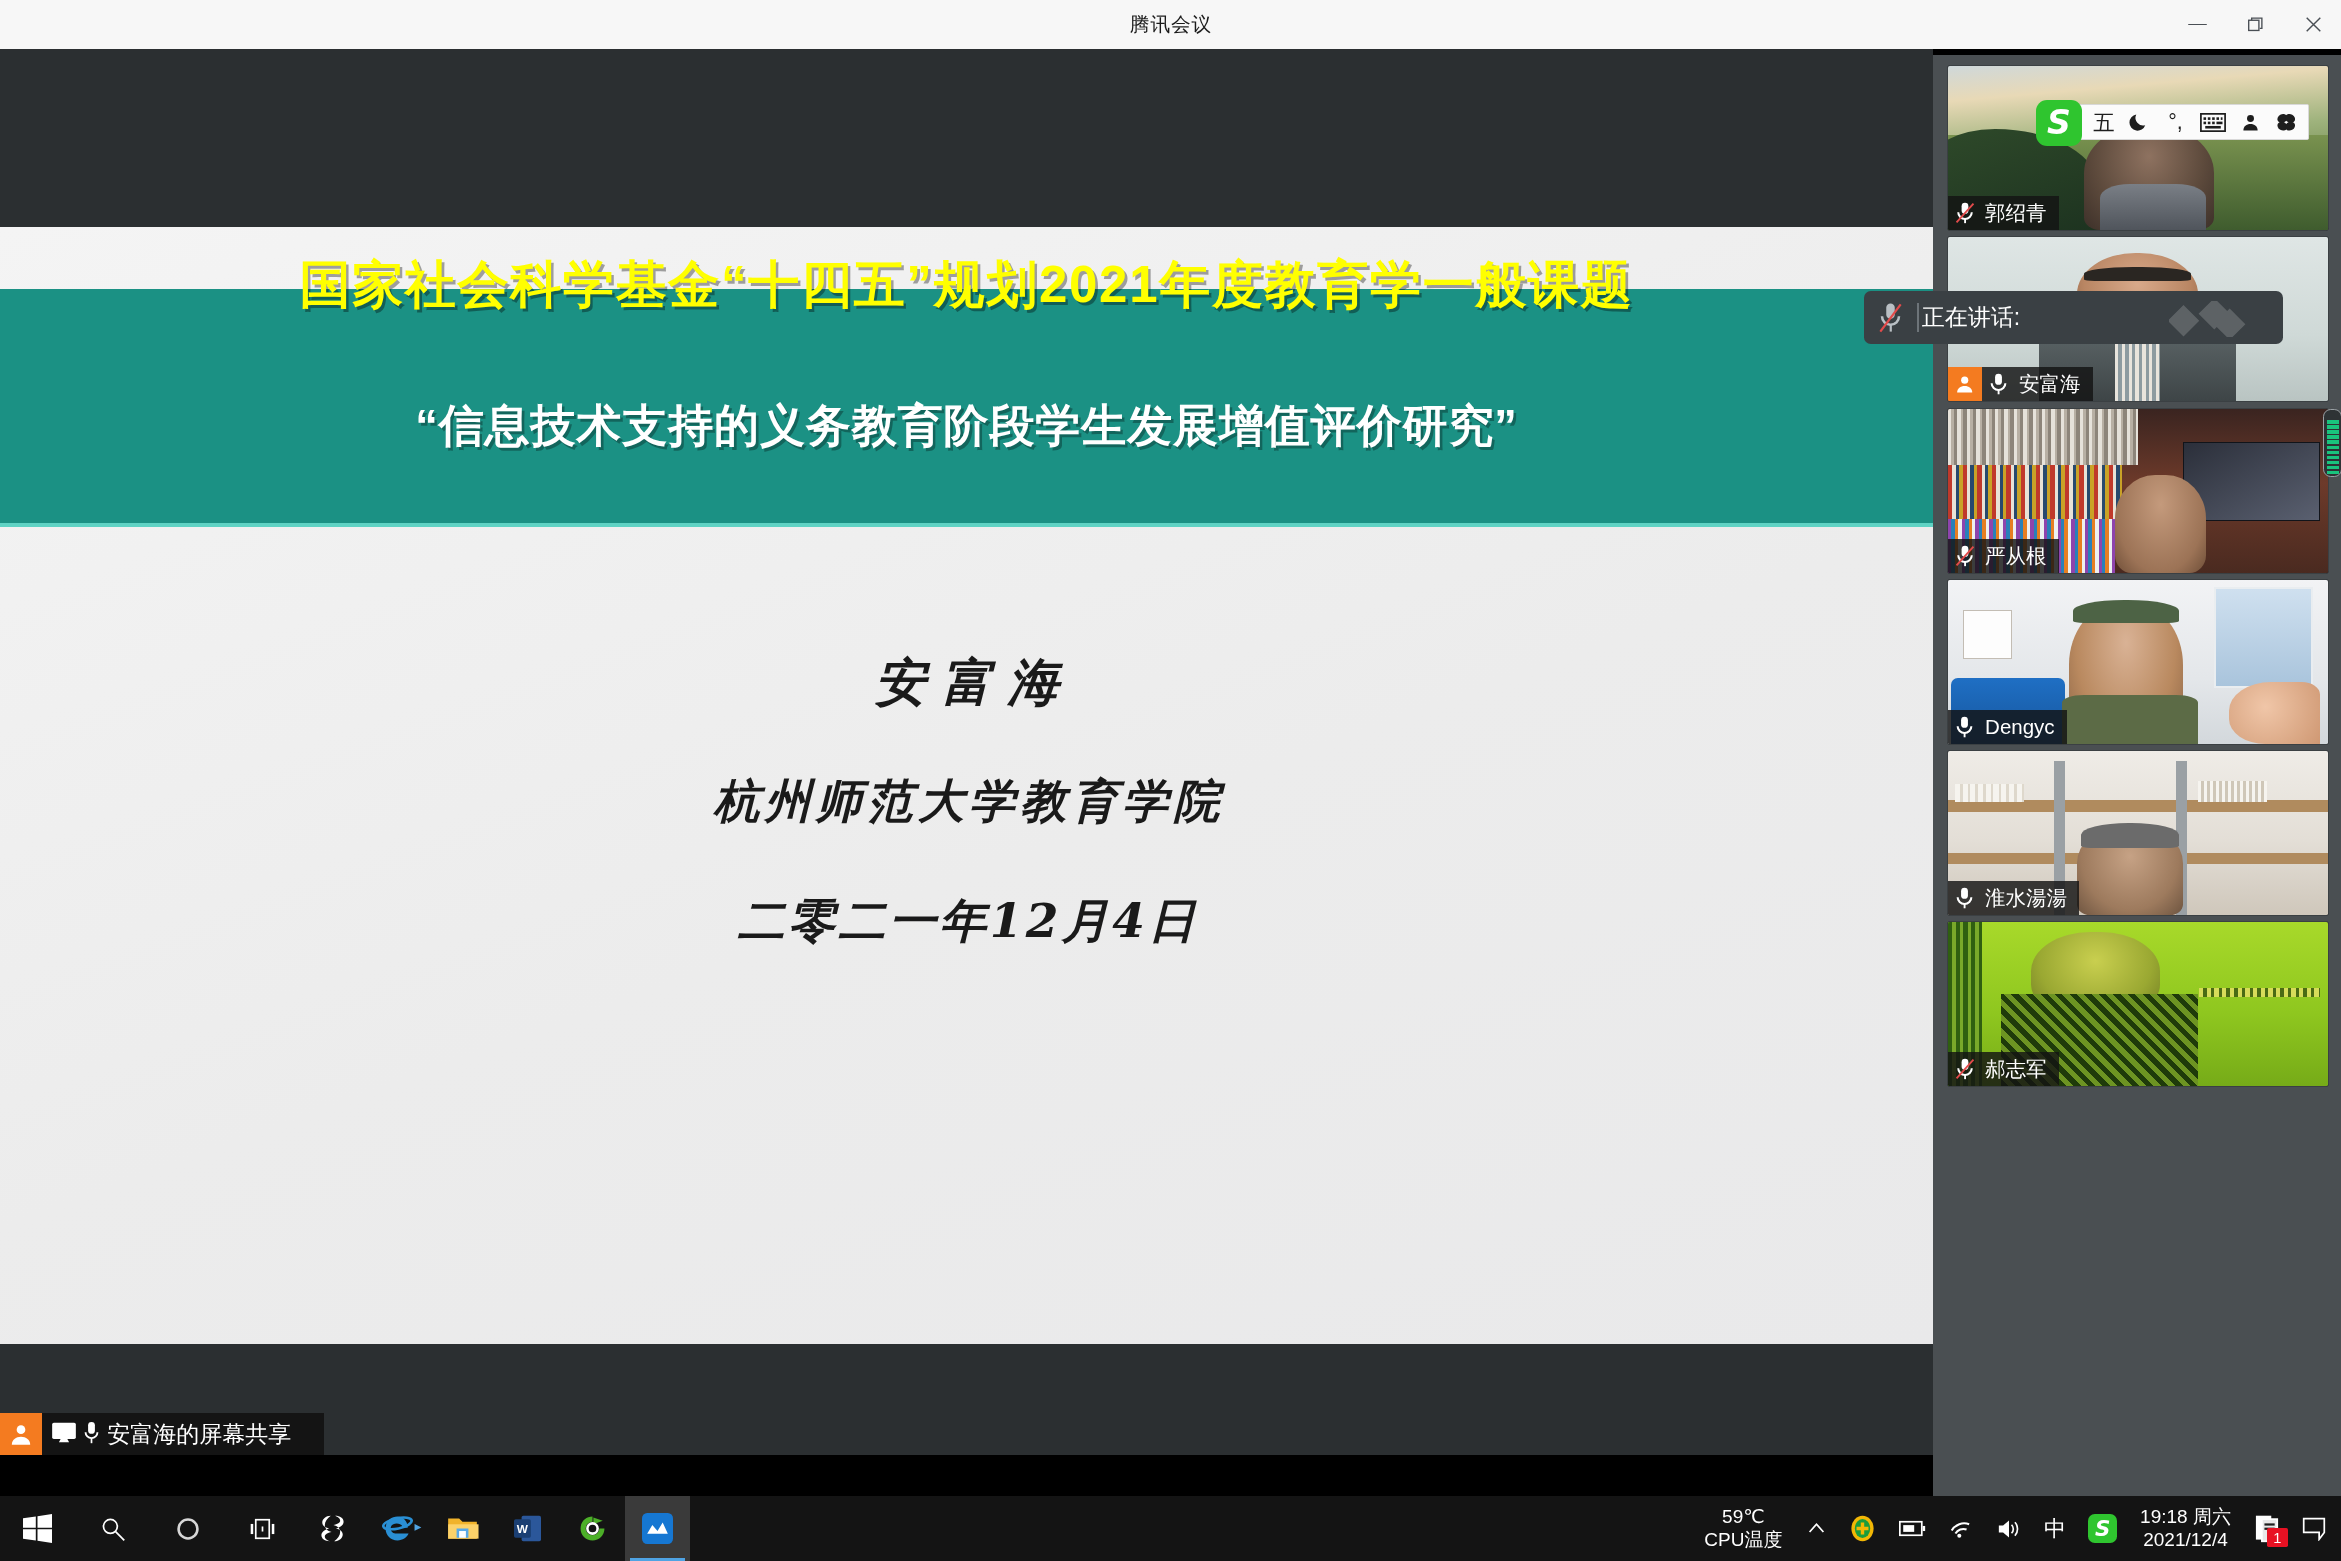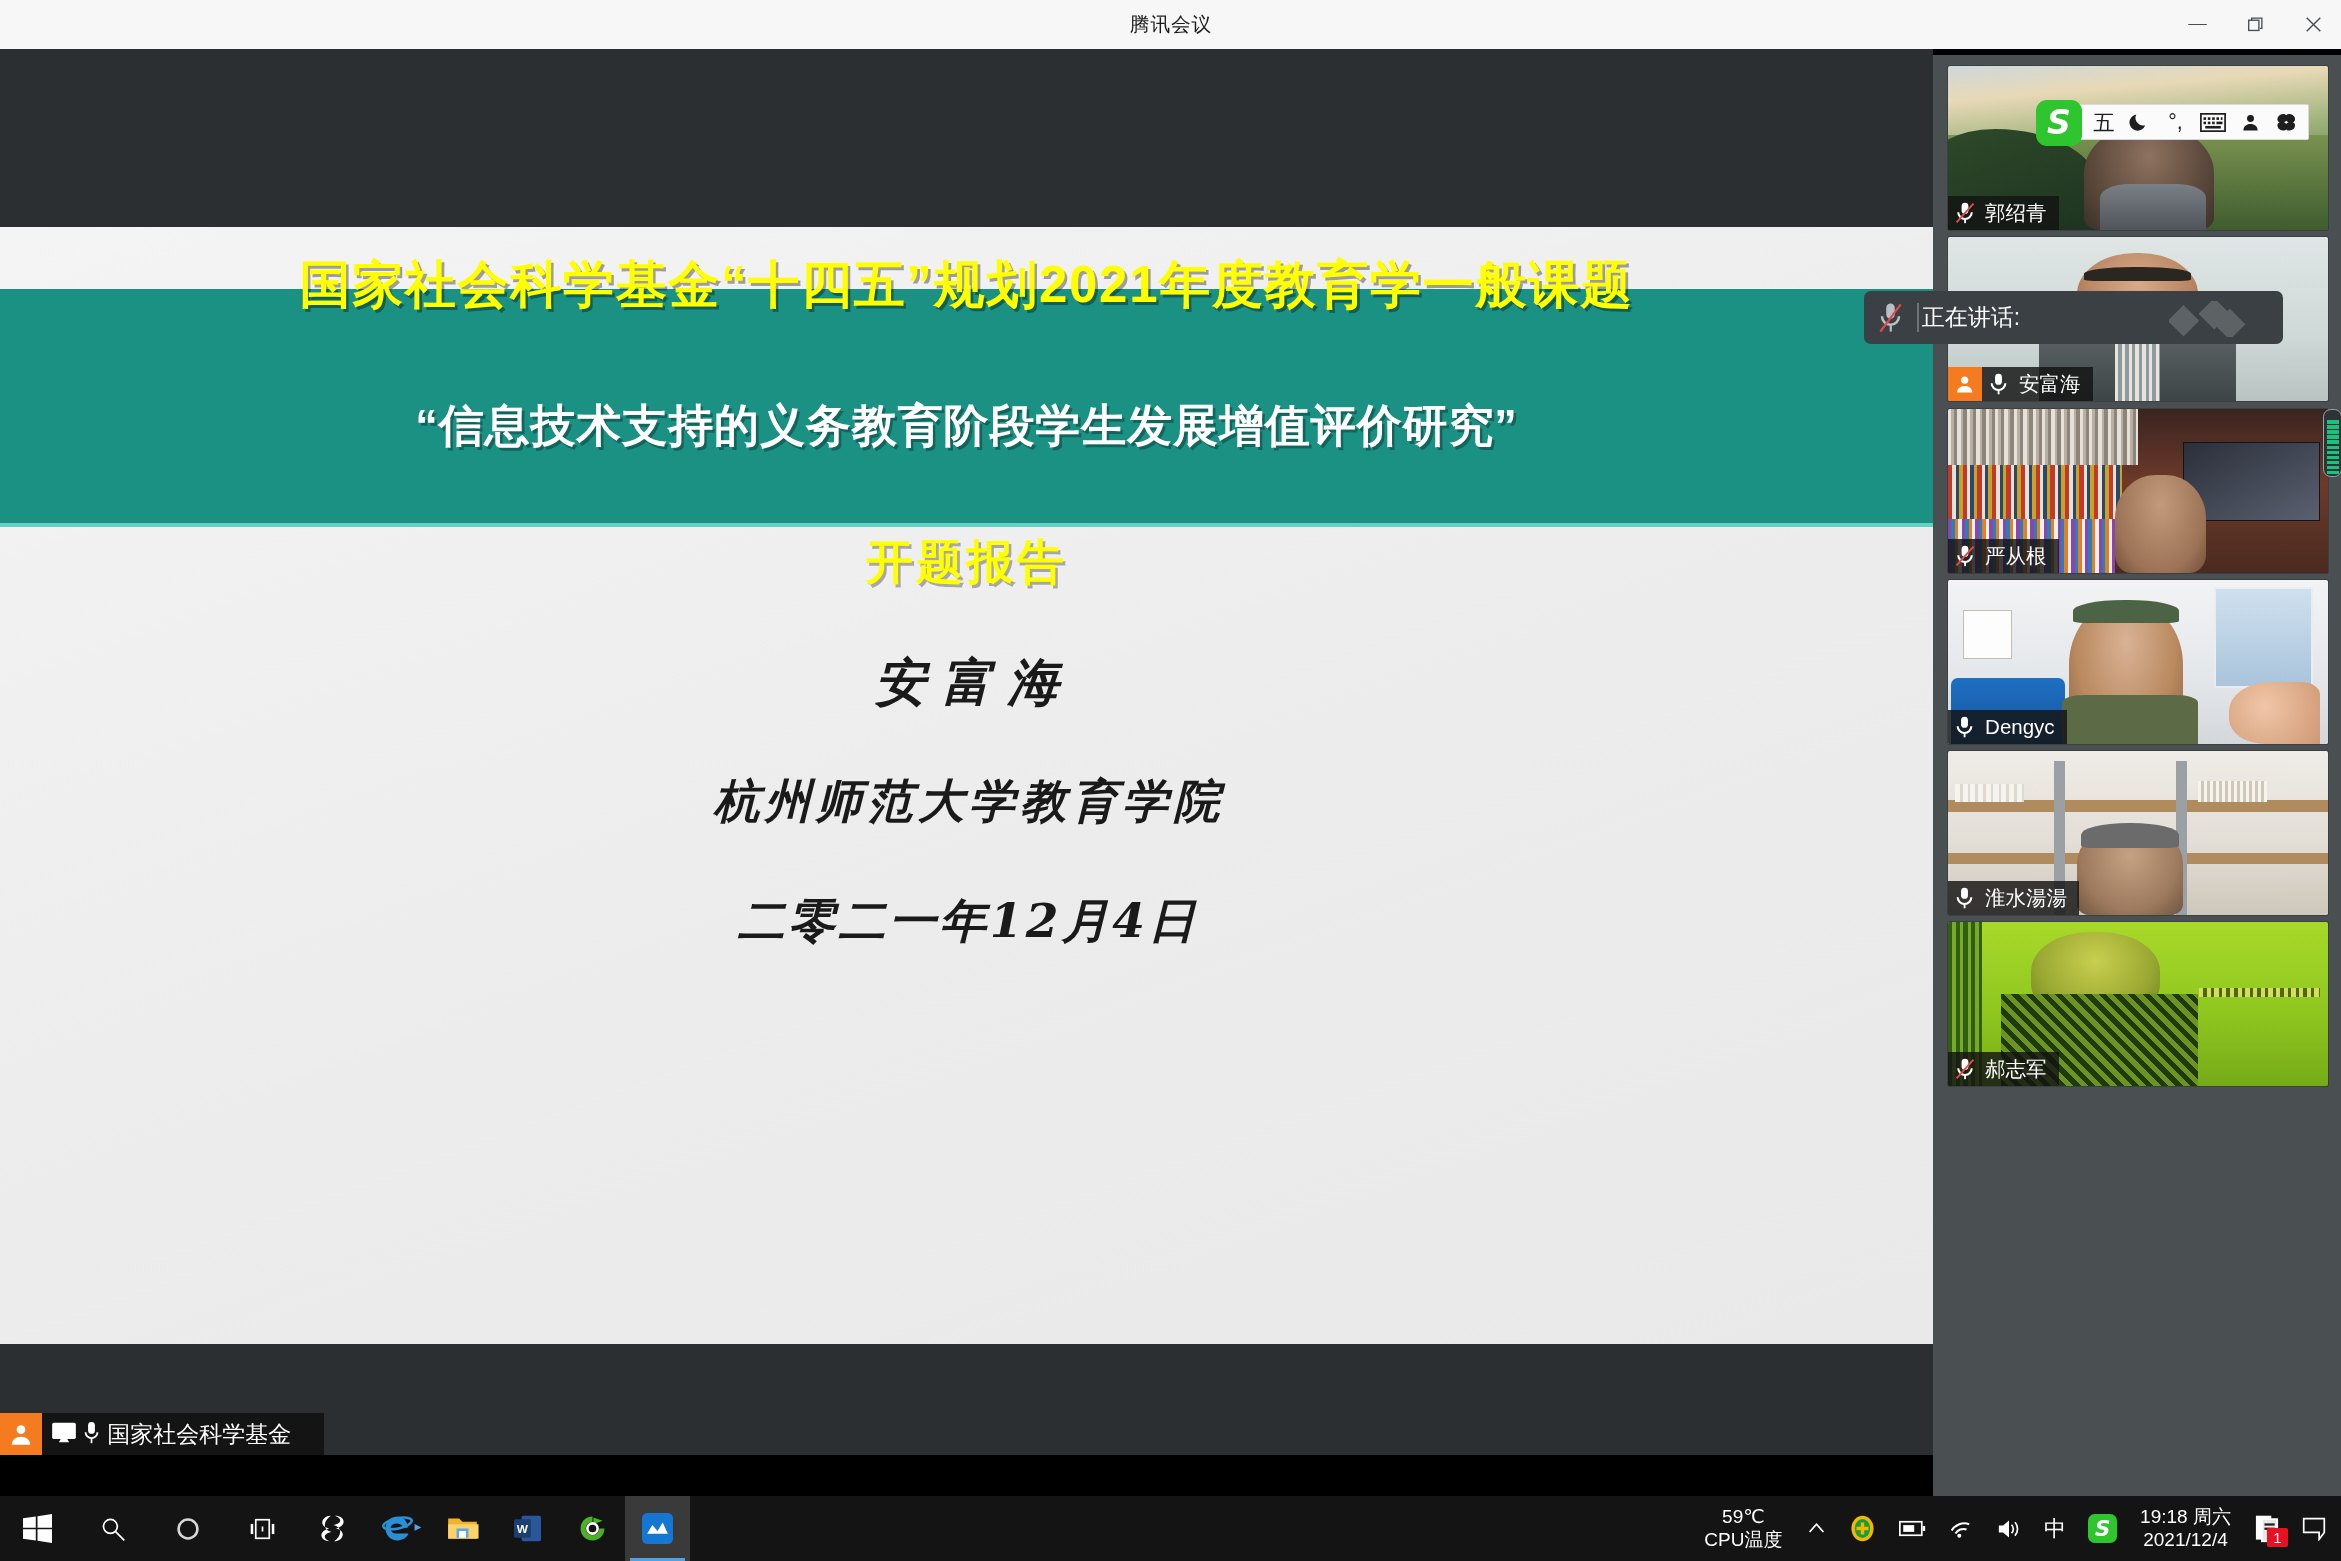--- a/index.html
+++ b/index.html
@@ -143,21 +143,20 @@
   </div>
 </div>
 
 <div class="stage">
   <div class="share-area">
 
     <div class="slide">
       <div class="teal-band"></div>
       <div class="t-line1">国家社会科学基金“十四五”规划2021年度教育学一般课题</div>
       <div class="t-line2">“信息技术支持的义务教育阶段学生发展增值评价研究”</div>
-      <div class="t-line3">开题报告</div>
       <div class="author">安富海</div>
       <div class="affil">杭州师范大学教育学院</div>
       <div class="date">二零二一年12月4日</div>
     </div>
 
     <div class="share-chip">
       <div class="chip-avatar">
         <svg width="26" height="26" viewBox="0 0 24 24" fill="#fff">
             <circle cx="12" cy="8" r="4"></circle>
             <path d="M3.5 22c0-4.7 3.8-7.5 8.5-7.5s8.5 2.8 8.5 7.5z"></path>
@@ -172,21 +171,21 @@
             </svg>
         </span>
         <span>
           <svg width="17" height="24" viewBox="0 0 20 28" fill="#fff">
               <rect x="6" y="1" width="8" height="14" rx="4"></rect>
               <path d="M3 13a7 7 0 0 0 14 0" fill="none" stroke="#fff" stroke-width="2.2"></path>
               <rect x="9" y="20" width="2" height="6"></rect>
             </svg>
         </span>
       </div>
-      <div class="chip-label">国家社会科学基金</div>
+      <div class="chip-label">安富海的屏幕共享</div>
     </div>
 
   </div>
 </div>
 
 <div class="toast">
   <div class="toast-mic">
     <svg width="29" height="34" viewBox="0 0 34 40">
       <g fill="#b9bfc4">
           <rect x="12" y="3" width="10" height="18" rx="5"></rect>

